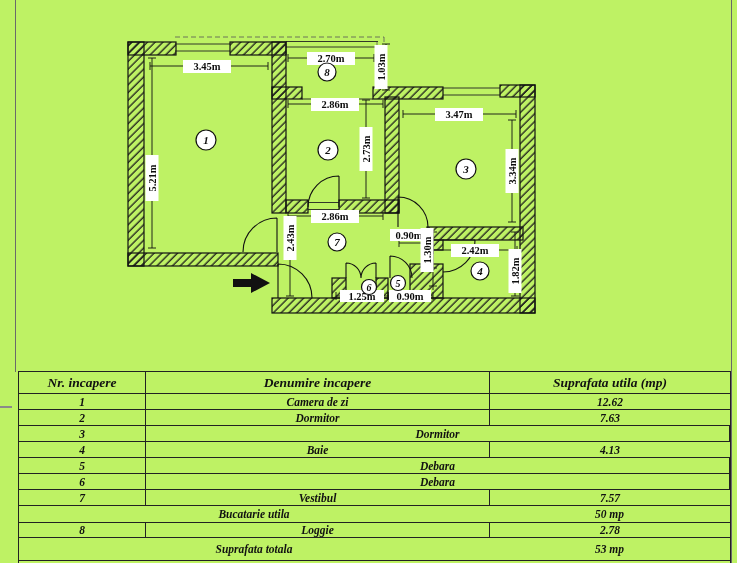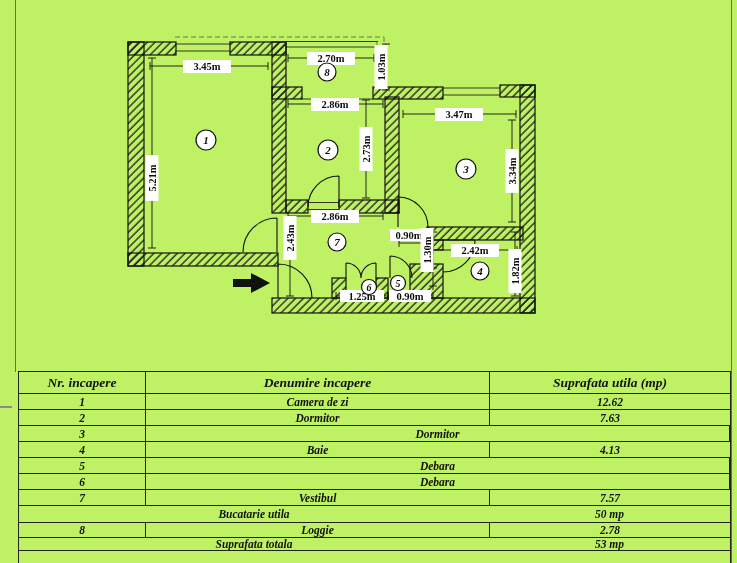--- a/index.html
+++ b/index.html
@@ -29,21 +29,21 @@
   .trow.head{border-top:none;height:21px;font-size:13.5px}
   .cell{display:flex;align-items:center;justify-content:center;box-sizing:border-box;
         overflow:hidden;white-space:nowrap}
   .c1{width:127px;border-right:1.4px solid #222}
   .c2{flex:1;border-right:1.4px solid #222}
   .c3{width:240px}
   .trow.full .fa{width:470px}
   .trow.full .fb{flex:1}
   .trow.rowu{height:17px}
   .trow.rowl{height:15px}
-  .trow.rowt{height:14px;border-bottom:1.4px solid #222}
+  .trow.rowt{height:24px;border-bottom:1.4px solid #222}
 </style>
 </head>
 <body>
 
 <div class="page">
 
   <div class="scanline" style="left:15px;top:0;height:372px"></div>
   <div class="scanline" style="left:731px;top:0;height:563px"></div>
   <div class="ltick"></div>
 

